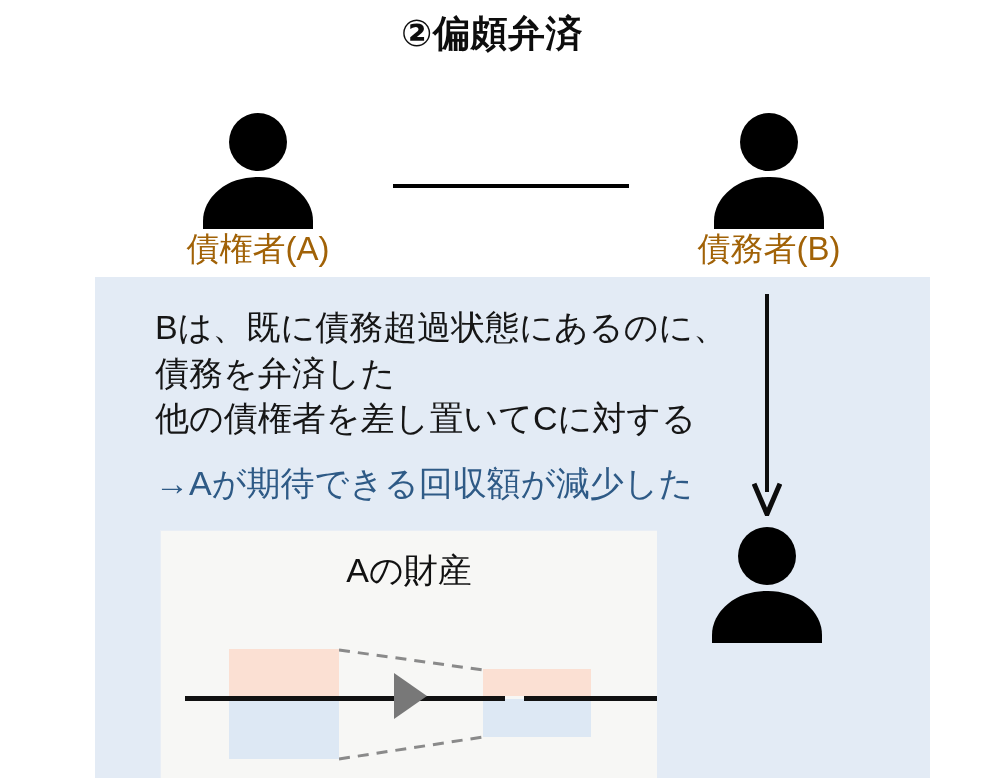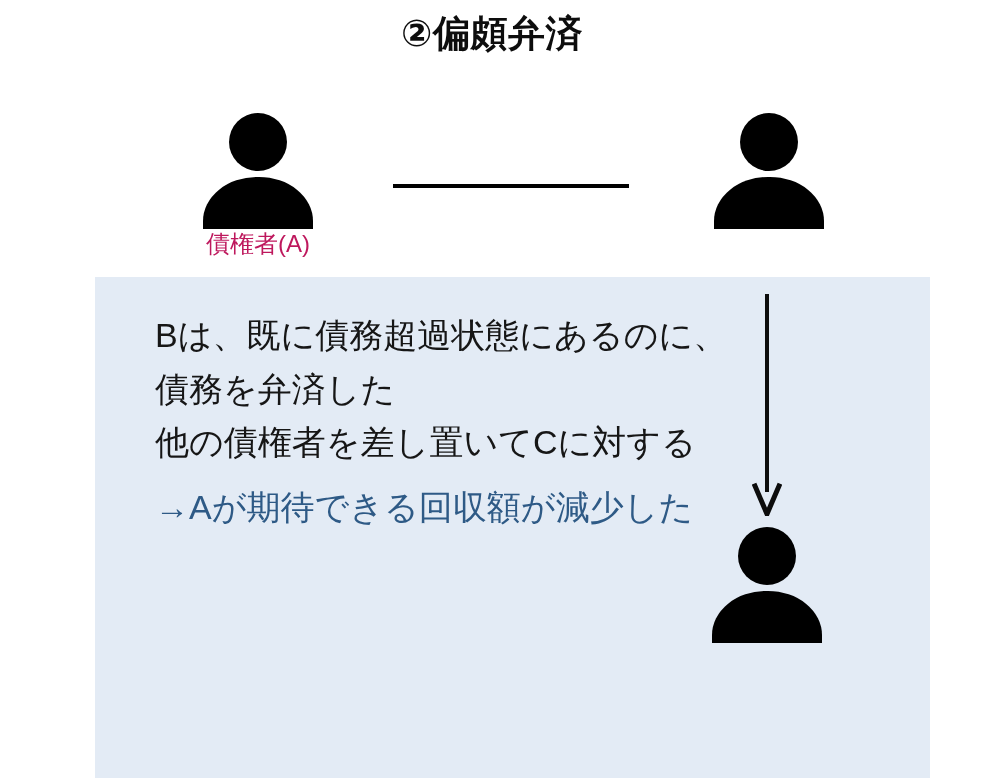--- a/index.html
+++ b/index.html
@@ -67,22 +67,22 @@
     width: 110px;
     height: 52px;
     margin-left: -55px;
     background: #000000;
     border-top-left-radius: 54px 44px;
     border-top-right-radius: 54px 44px;
   }
   .person-label {
     position: absolute;
     text-align: center;
-    font-size: 24px;
-    color: #be185d;
+    font-size: 33px;
+    color: #a16207;
     line-height: 1.18;
     white-space: nowrap;
   }
 
   
   #person-a      { left: 198px; top: 113px; width: 120px; height: 120px; }
   #label-a       { left: 148px; top: 230px; width: 220px; }
   #person-b      { left: 709px; top: 113px; width: 120px; height: 120px; }
   #label-b       { left: 659px; top: 230px; width: 220px; }
   #person-c      { left: 707px; top: 527px; width: 120px; height: 120px; }
@@ -110,21 +110,21 @@
   
   .body-text {
     position: absolute;
     left: 155px;
     top: 305px;
     width: 640px;
     font-size: 34px;
     color: #161616;
     line-height: 1.34;
   }
-  .body-text .line { white-space: nowrap; margin-top: 8px; }
+  .body-text .line { white-space: nowrap; }
   .body-text .line.accent {
     color: #2e5a86;
     margin-top: 19px;
   }
 
   
   .asset-card {
     position: absolute;
     left: 160px;
     top: 530px;
@@ -224,29 +224,55 @@
   <div class="person" id="person-a">
     <div class="head"></div>
     <div class="body"></div>
   </div>
   <div class="person-label" id="label-a">債権者(A)</div>
 
   <div class="person" id="person-b">
     <div class="head"></div>
     <div class="body"></div>
   </div>
+  <div class="person-label" id="label-b">債務者(B)</div>
 
   <div class="person" id="person-c">
     <div class="head"></div>
     <div class="body"></div>
   </div>
   <div class="person-label" id="label-c">
   </div>
 
   <div class="body-text">
     <div class="line">Bは、既に債務超過状態にあるのに、</div>
     <div class="line">債務を弁済した</div>
     <div class="line">他の債権者を差し置いてCに対する</div>
     <div class="line accent">→Aが期待できる回収額が減少した</div>
   </div>
 
+  <div class="asset-card">
+
+    <div class="asset-card-title">Aの財産</div>
+
+    <svg class="dash-svg" viewBox="0 0 496 248" aria-hidden="true">
+      <line x1="178" y1="119" x2="322" y2="139" stroke="#8a8a8a" stroke-width="3" stroke-dasharray="11 8"></line>
+      <line x1="178" y1="228" x2="322" y2="206" stroke="#8a8a8a" stroke-width="3" stroke-dasharray="11 8"></line>
+    </svg>
+
+    <div class="stack" id="stack-left">
+      <div class="seg-top"></div>
+      <div class="seg-bottom"></div>
+    </div>
+
+    <div class="stack" id="stack-right">
+      <div class="seg-top"></div>
+      <div class="seg-bottom"></div>
+    </div>
+
+    <div class="baseline" id="baseline-left"></div>
+    <div class="baseline" id="baseline-right"></div>
+
+    <div class="play-triangle"></div>
+
+  </div>
 
 </div>
 
 </body></html>

